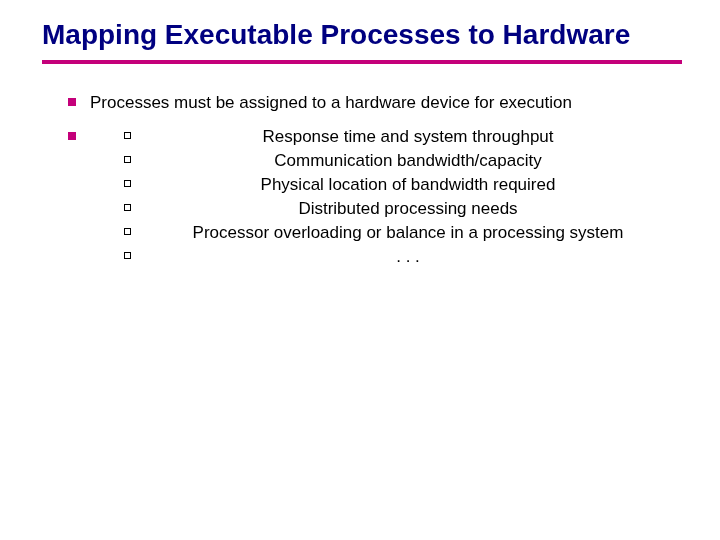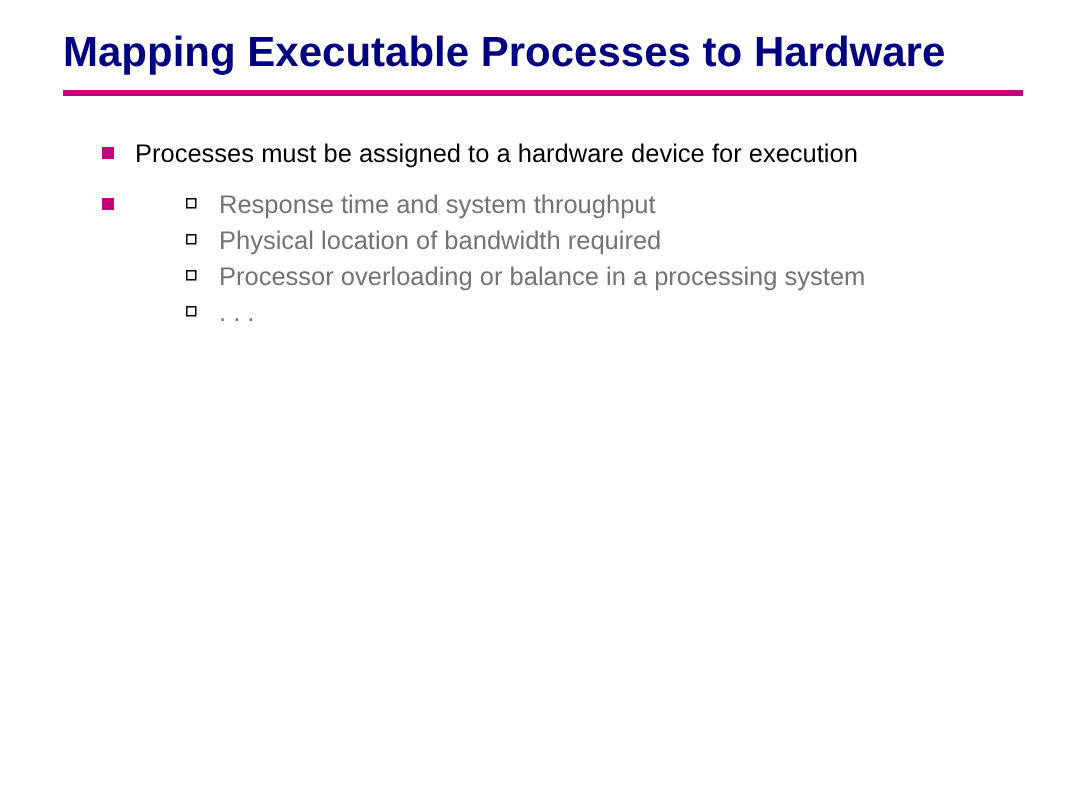--- a/index.html
+++ b/index.html
@@ -54,23 +54,24 @@
   }
   .bullets-l2 {
     list-style: none;
     padding: 0;
     margin: 2px 0 0 32px;
   }
   .bullets-l2 > li {
     position: relative;
     padding-left: 24px;
     font-size: 17px;
-    color: #737373;
+    color: #000000;
     line-height: 1.3;
     margin: 0 0 2px 0;
+    text-align: center;
   }
   .bullets-l2 > li::before {
     content: "";
     position: absolute;
     left: 2px;
     top: 6px;
     width: 7px;
     height: 7px;
     box-sizing: border-box;
     border: 1px solid #000;
@@ -84,19 +85,21 @@
   <h1 class="title">Mapping Executable Processes to Hardware</h1>
   <div class="rule"></div>
 
   <ul class="bullets-l1">
     <li>
       <span>Processes must be assigned to a hardware device for execution</span>
     </li>
     <li>
       <ul class="bullets-l2">
         <li><span>Response time and system throughput</span></li>
+        <li><span>Communication bandwidth/capacity</span></li>
         <li><span>Physical location of bandwidth required</span></li>
+        <li><span>Distributed processing needs</span></li>
         <li><span>Processor overloading or balance in a processing system</span></li>
         <li><span>. . .</span></li>
       </ul>
     </li>
   </ul>
 </div>
 
 </body></html>

